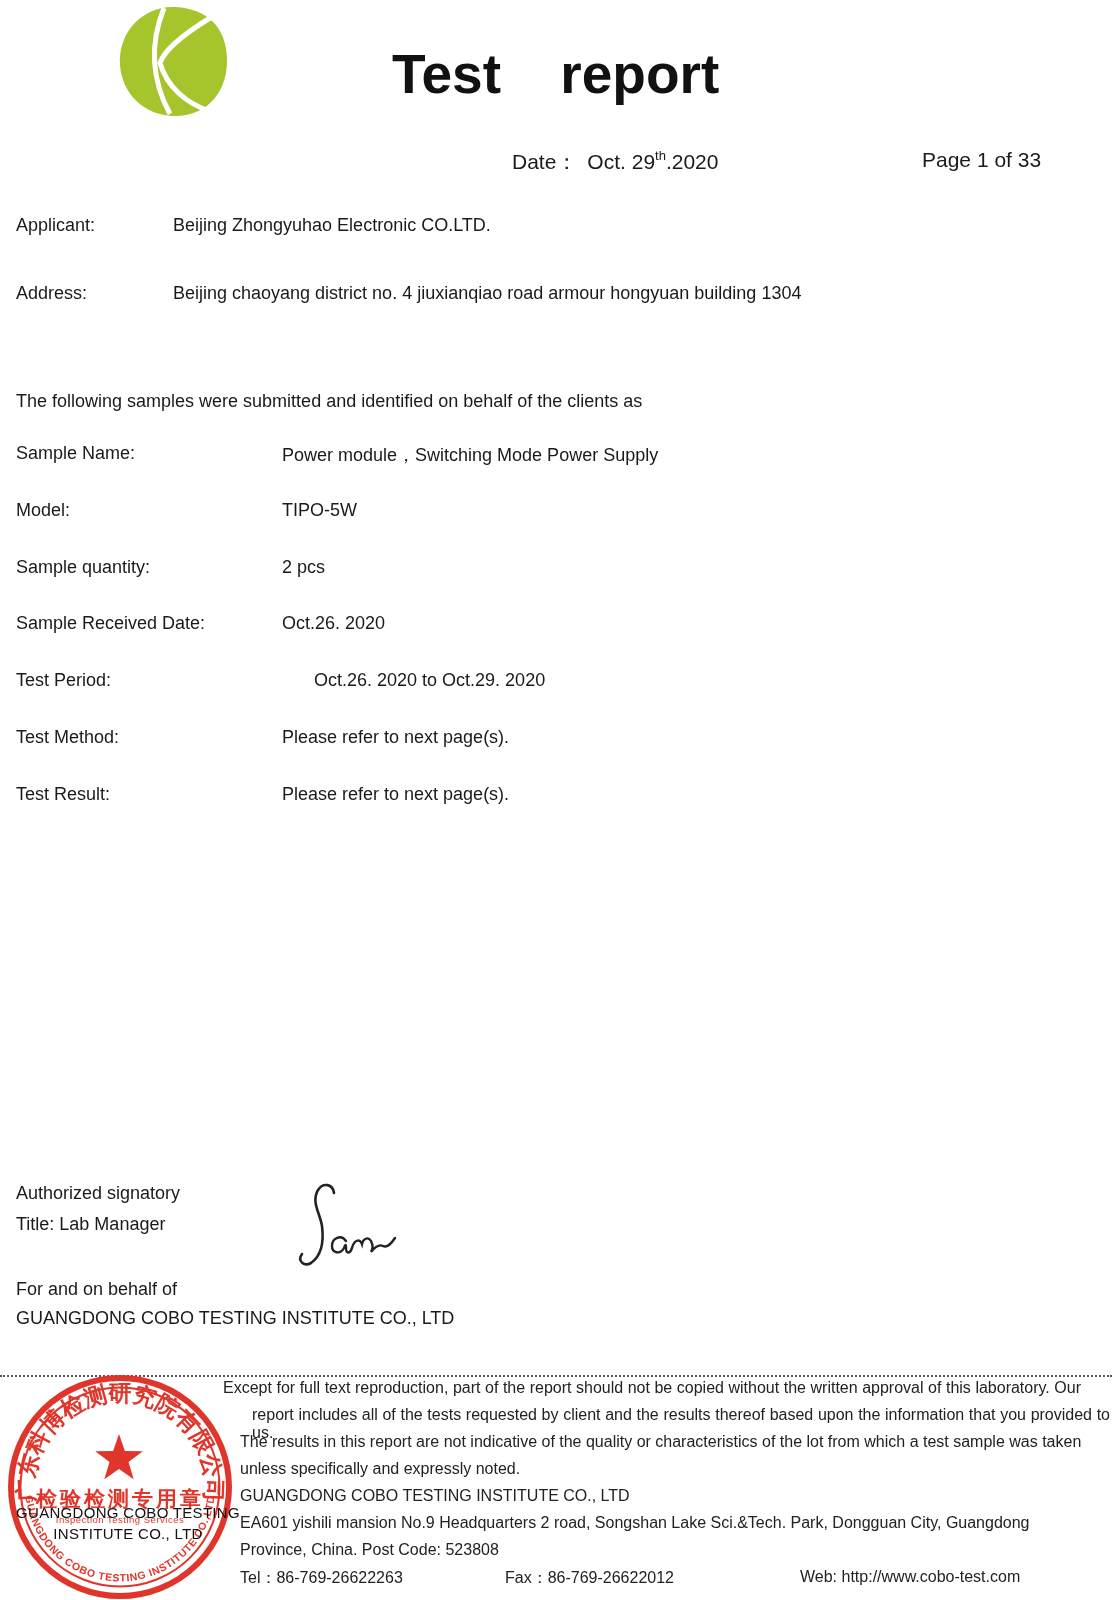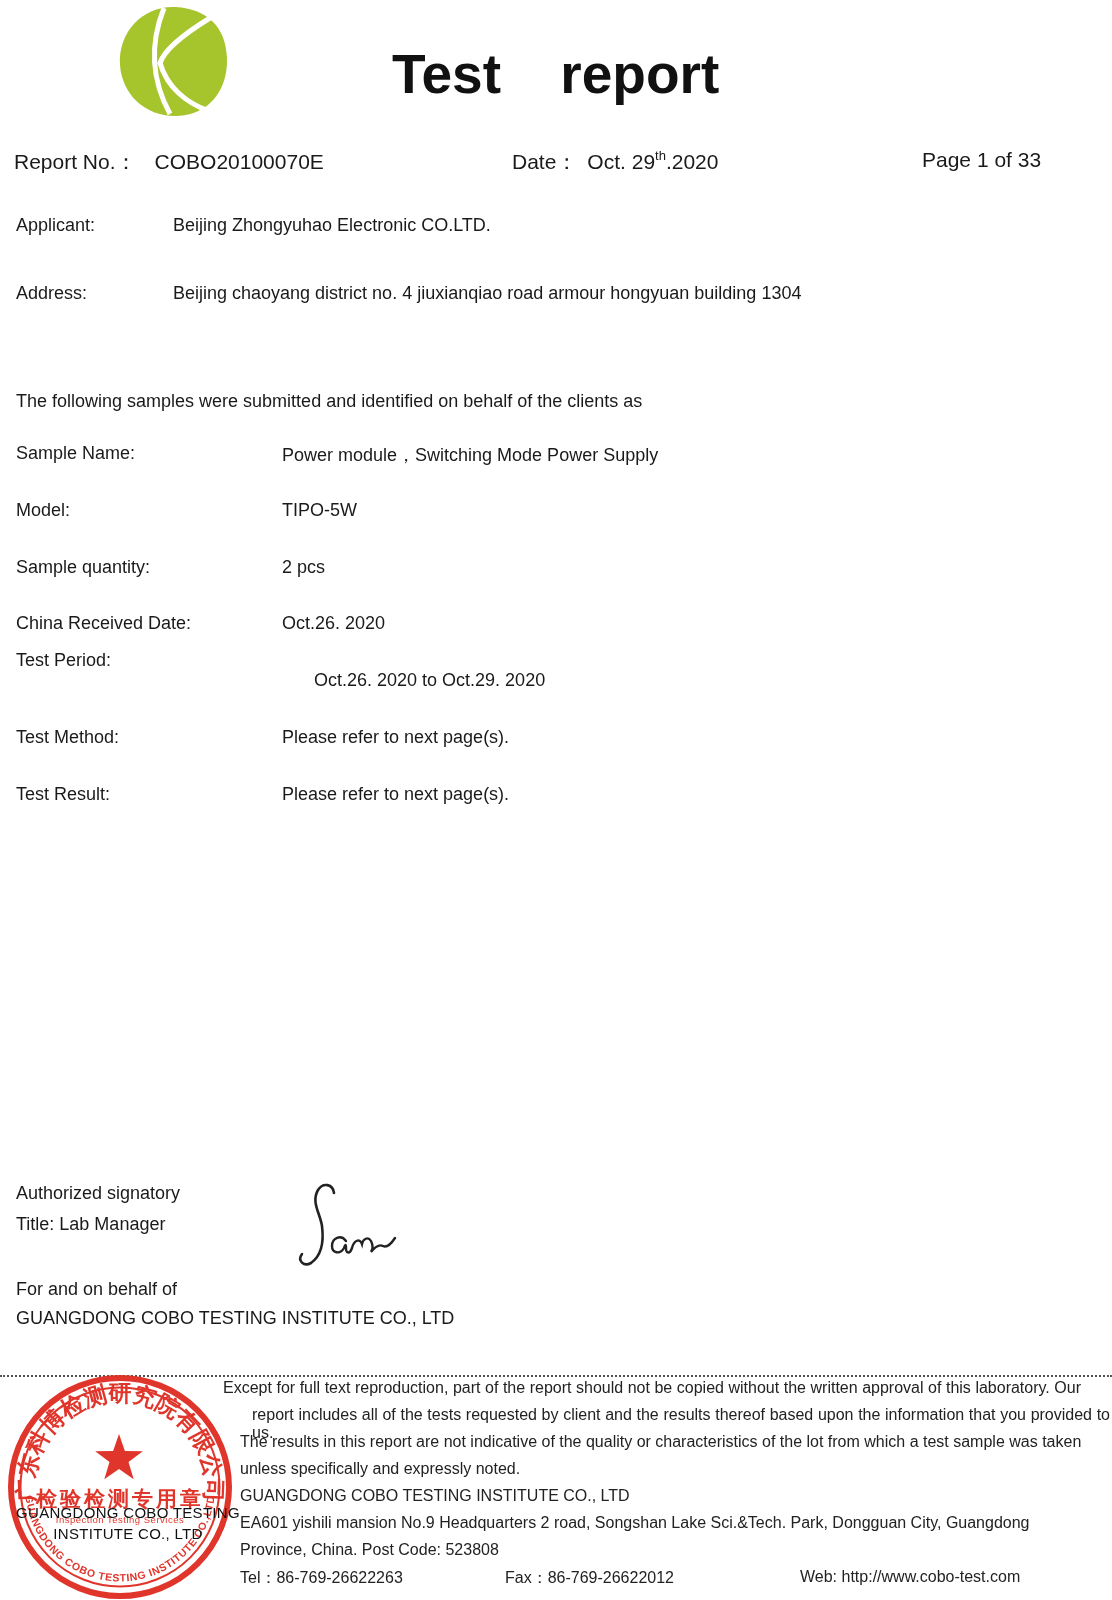--- a/index.html
+++ b/index.html
@@ -40,23 +40,20 @@
     <svg width="118" height="113" viewBox="0 0 118 113">
       <path d="M 62,2 C 30,0 4,26 6,60 C 8,90 32,112 63,111 C 95,110 114,85 113,53 C 112,21 92,4 62,2 Z" fill="#a6c52d"></path>
       <path d="M 50,3 C 36,38 37,74 56,109" fill="none" stroke="#ffffff" stroke-width="5"></path>
       <path d="M 96,13 C 65,32 50,46 46,58" fill="none" stroke="#ffffff" stroke-width="5" stroke-linecap="round"></path>
       <path d="M 46,58 C 53,82 72,98 95,106" fill="none" stroke="#ffffff" stroke-width="5" stroke-linecap="round"></path>
     </svg>
   </div>
 
   <div class="abs doc-title" style="left:392px;top:42px;">Test report</div>
 
-  <div class="abs hdr-row" style="left:14px;top:148px;">
-    <span>Report No.：</span><span style="display:inline-block;width:18px;"></span><span>COBO20100070E</span>
-  </div>
   <div class="abs hdr-row" style="left:512px;top:148px;">
     <span>Date：</span><span style="display:inline-block;width:10px;"></span><span>Oct. 29</span><span class="sup">th</span><span>.2020</span>
   </div>
   <div class="abs hdr-row" style="left:922px;top:148px;">Page 1 of 33</div>
 
   <div class="abs body-txt" style="left:16px;top:215px;">Applicant:</div>
   <div class="abs body-txt" style="left:173px;top:215px;">Beijing Zhongyuhao Electronic CO.LTD.</div>
   <div class="abs body-txt" style="left:16px;top:283px;">Address:</div>
   <div class="abs body-txt" style="left:173px;top:283px;">Beijing chaoyang district no. 4 jiuxianqiao road armour hongyuan building 1304</div>
 
@@ -64,24 +61,24 @@
 
   <div class="abs body-txt" style="left:16px;top:443px;">Sample Name:</div>
   <div class="abs body-txt" style="left:282px;top:443px;">Power module，Switching Mode Power Supply</div>
 
   <div class="abs body-txt" style="left:16px;top:500px;">Model:</div>
   <div class="abs body-txt" style="left:282px;top:500px;">TIPO-5W</div>
 
   <div class="abs body-txt" style="left:16px;top:557px;">Sample quantity:</div>
   <div class="abs body-txt" style="left:282px;top:557px;">2 pcs</div>
 
-  <div class="abs body-txt" style="left:16px;top:613px;">China Received Date:</div>
+  <div class="abs body-txt" style="left:16px;top:613px;">Sample Received Date:</div>
   <div class="abs body-txt" style="left:282px;top:613px;">Oct.26. 2020</div>
 
-  <div class="abs body-txt" style="left:16px;top:650px;">Test Period:</div>
+  <div class="abs body-txt" style="left:16px;top:670px;">Test Period:</div>
   <div class="abs body-txt" style="left:282px;top:670px;margin-left:32px;">Oct.26. 2020 to Oct.29. 2020</div>
 
   <div class="abs body-txt" style="left:16px;top:727px;">Test Method:</div>
   <div class="abs body-txt" style="left:282px;top:727px;">Please refer to next page(s).</div>
 
   <div class="abs body-txt" style="left:16px;top:784px;">Test Result:</div>
   <div class="abs body-txt" style="left:282px;top:784px;">Please refer to next page(s).</div>
 
   <div class="abs body-txt" style="left:16px;top:1183px;">Authorized signatory</div>
   <div class="abs body-txt" style="left:16px;top:1214px;">Title: Lab Manager</div>

